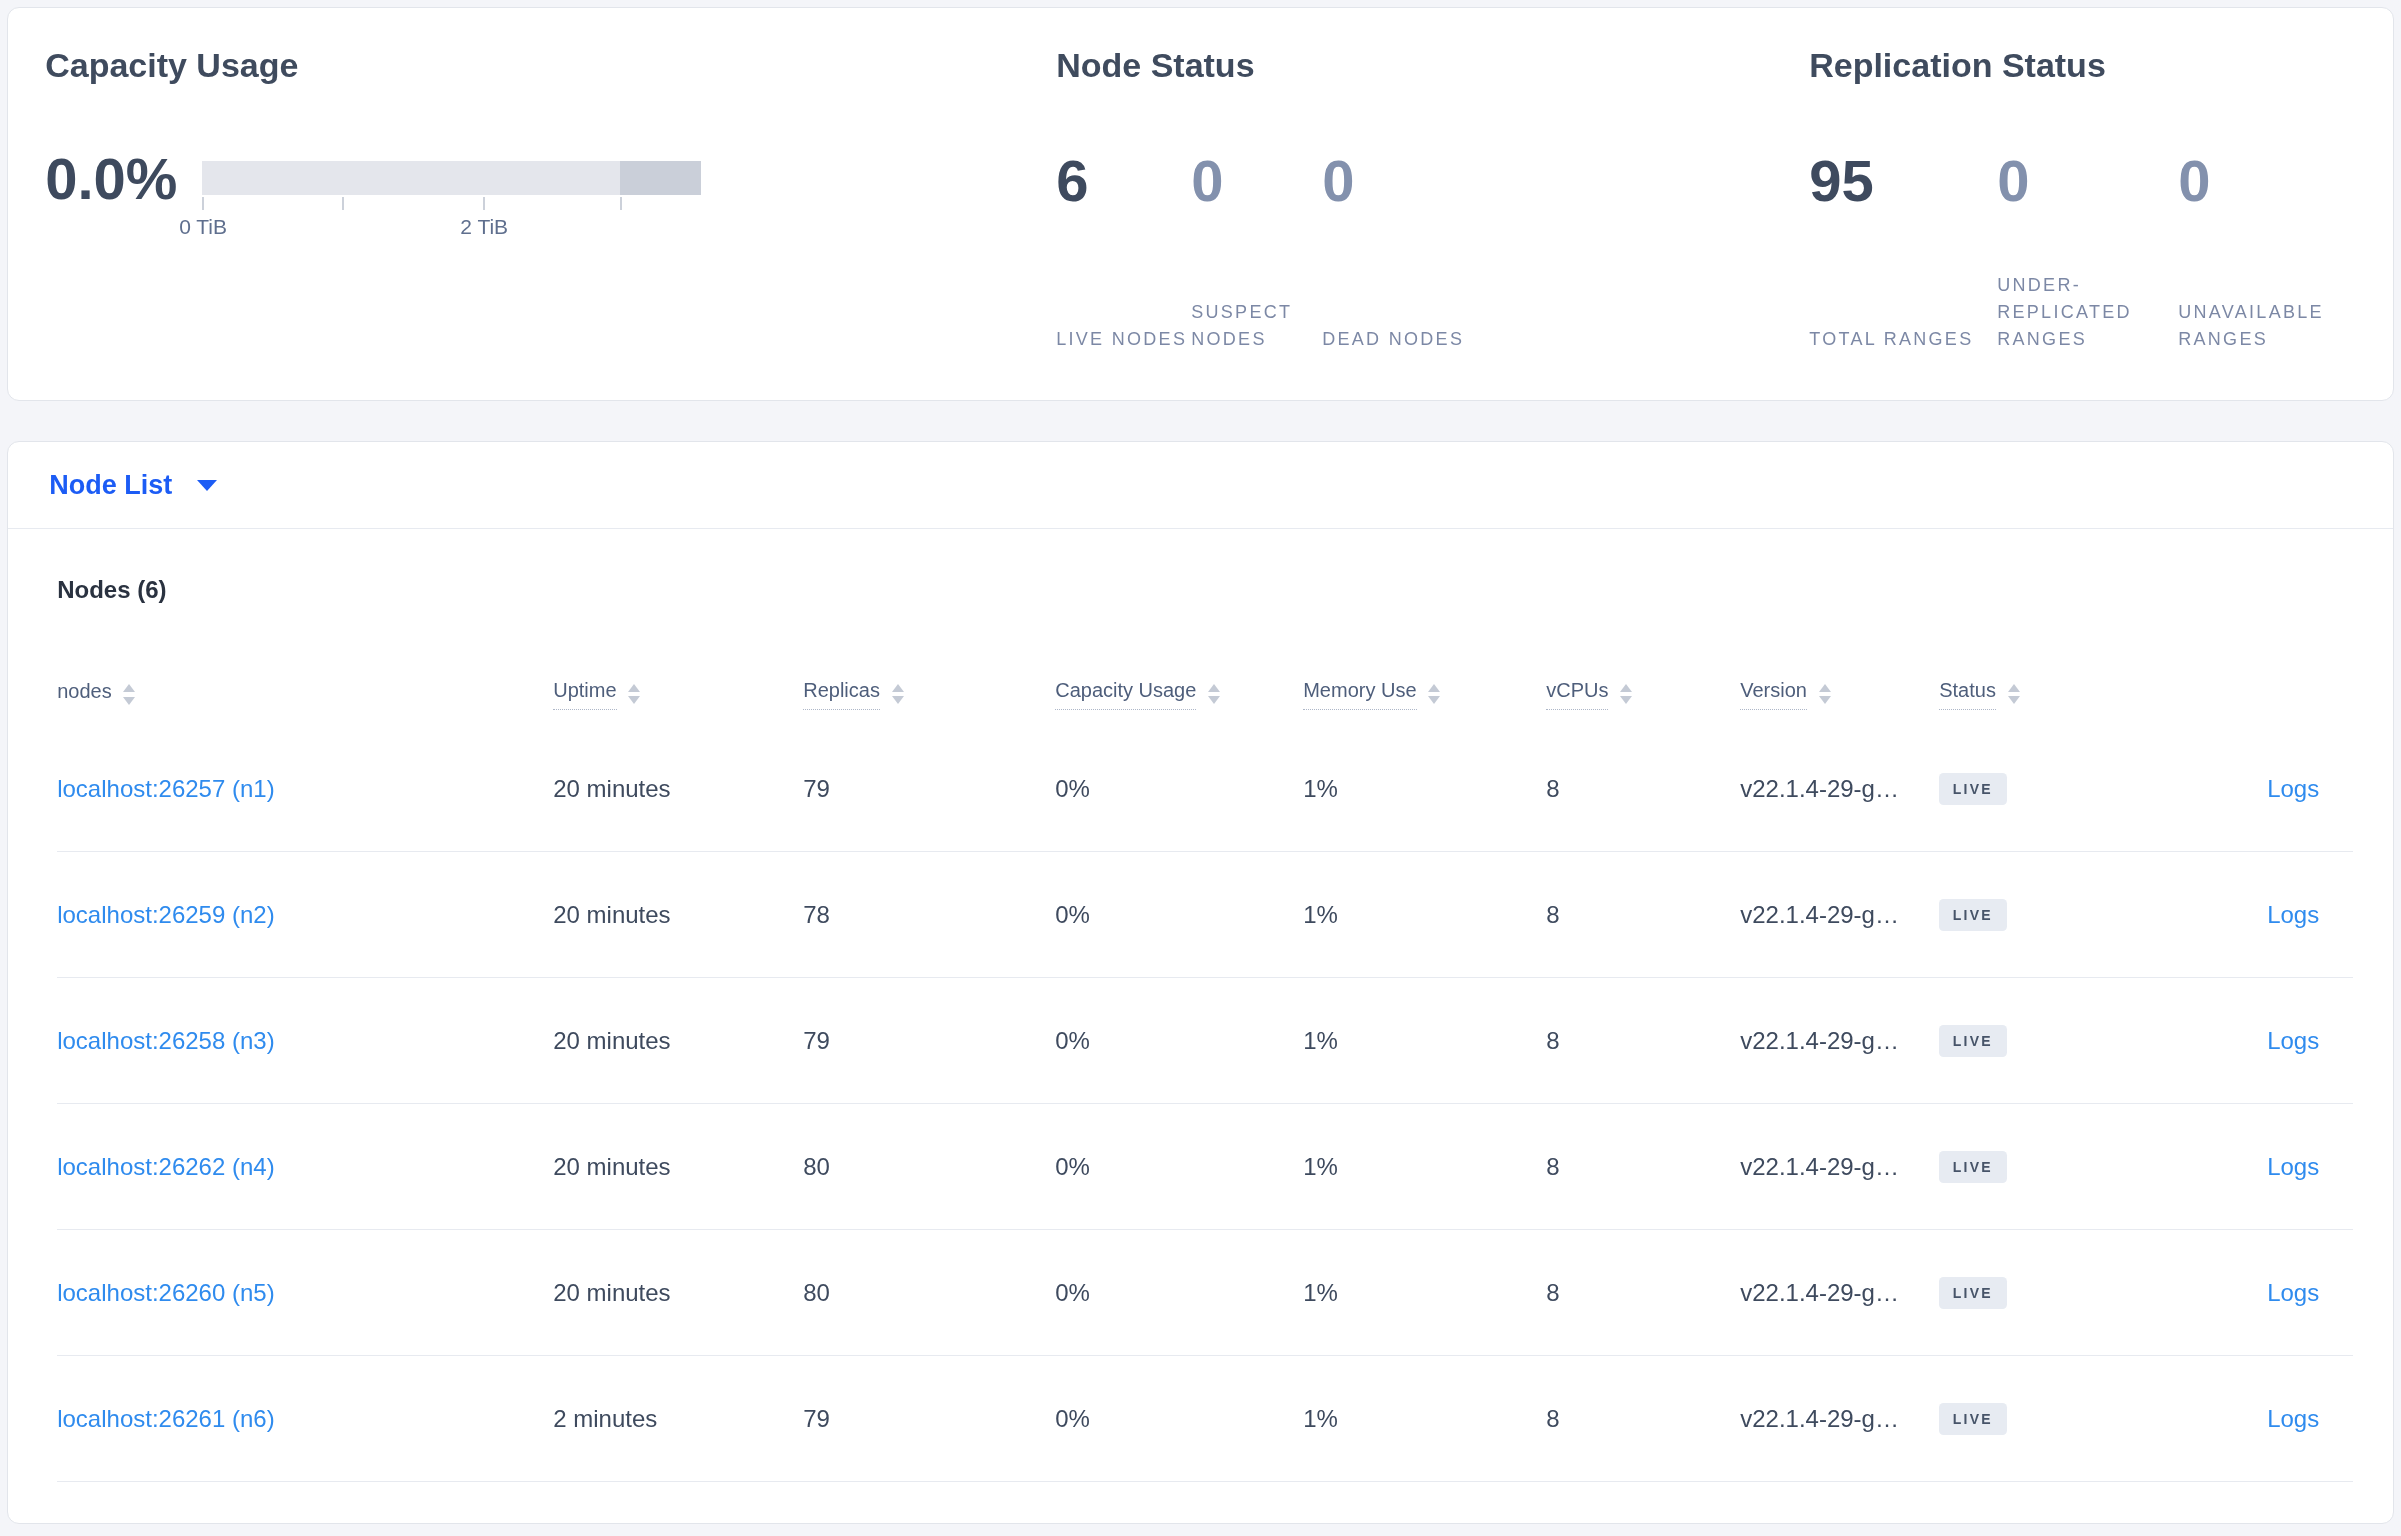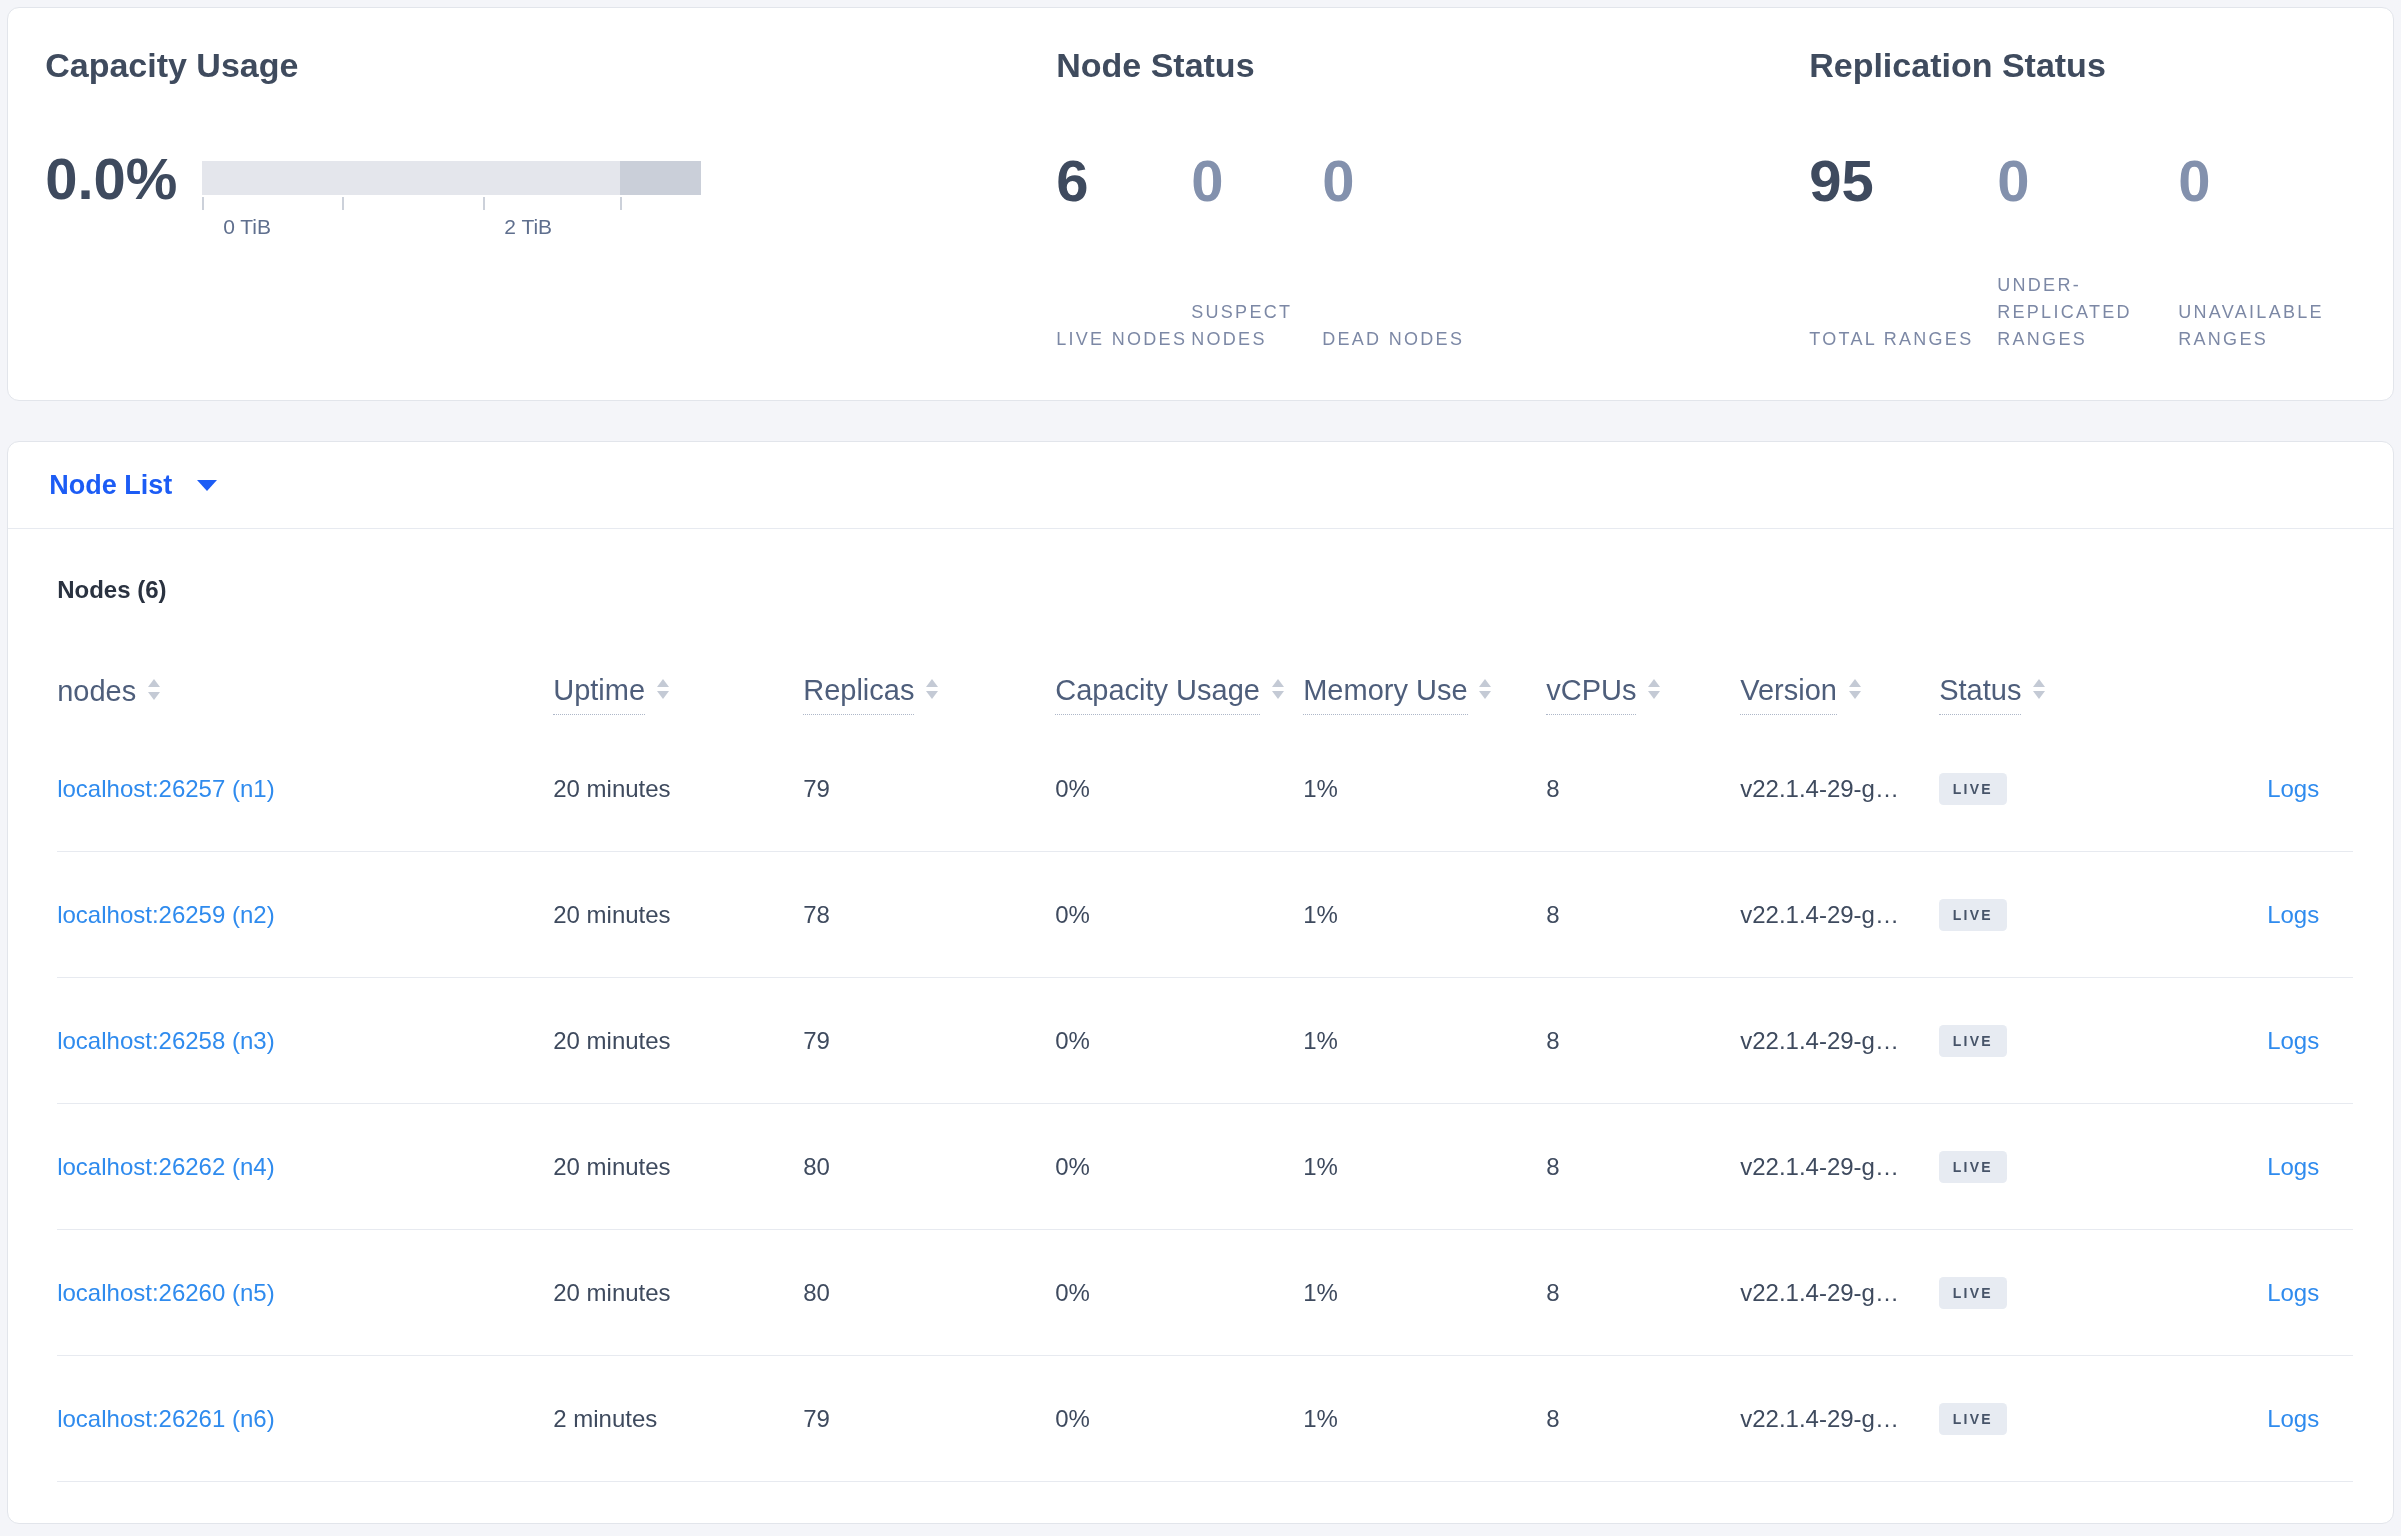--- a/index.html
+++ b/index.html
@@ -28,21 +28,21 @@
   .section-title{position:absolute;top:38px;left:0;font-size:34px;font-weight:600;color:#3f4b5e;}
 
   .cap-pct{position:absolute;top:142px;left:0;font-size:58px;font-weight:700;line-height:1;color:var(--text-dark);}
   .cap-chart{position:absolute;top:153px;left:157px;width:499px;}
   .cap-bar{display:flex;height:34px;width:499px;}
   .cap-bar-light{width:418px;background:#e4e6ec;}
   .cap-bar-dark{width:81px;background:#cacfd9;}
   .cap-ticks{position:relative;height:14.4px;margin-top:1.8px;}
   .cap-tick{position:absolute;top:0;width:1.8px;height:12.6px;background:#ccd1da;}
   .cap-tick-labels{position:relative;height:27px;margin-top:3.6px;}
-  .cap-tick-label{position:absolute;transform:translateX(-50%);font-size:21px;color:#5f6f8e;white-space:nowrap;margin-left:44px;}
+  .cap-tick-label{position:absolute;transform:translateX(-50%);font-size:21px;color:#5f6f8e;white-space:nowrap;}
   .cap-stats{position:absolute;top:303px;left:0;display:flex;align-items:baseline;white-space:nowrap;}
   .stat-caption{font-size:18px;letter-spacing:2.7px;color:var(--text-muted);}
   .stat-value{font-size:36px;font-weight:600;color:var(--text-dark);}
   .cap-stats .stat-value{margin-left:41px;}
   .cap-stats .stat-caption + .stat-value + .stat-caption{margin-left:27px;}
 
   .stats-block{position:absolute;top:144px;left:0;bottom:47px;display:flex;}
   .stat-col{display:flex;flex-direction:column;justify-content:space-between;}
   .sec-nodes .stat-col:nth-child(1){width:135px;}
   .sec-nodes .stat-col:nth-child(2){width:131px;}
@@ -57,21 +57,21 @@
   .nodelist-link{display:inline-flex;align-items:center;cursor:pointer;color:var(--accent-blue);
     font-size:27px;font-weight:600;text-align:center;}
   .caret-down{width:0;height:0;margin-left:25px;border-left:10px solid transparent;
     border-right:10px solid transparent;border-top:11.7px solid var(--accent-blue);}
 
   
   .table-wrap{padding:0 40px 0 49px;}
   .table-title{margin-top:47px;font-size:24px;font-weight:600;color:#2a3240;}
   .tgrid{display:grid;grid-template-columns:496px 250px 252px 248px 243px 194px 199px 225px 1fr;align-items:center;}
   .thead{margin-top:59px;height:63px;}
-  .th{font-size:29px;color:#4e5e7b;display:flex;align-items:flex-start;white-space:nowrap;}
+  .th{font-size:20px;color:#4e5e7b;display:flex;align-items:flex-start;white-space:nowrap;}
   .th-label{padding-bottom:6.3px;}
   .th-label.dotted{border-bottom:1.8px dotted #aeb7c8;}
   .sort-icon{display:inline-flex;flex-direction:column;gap:4.5px;margin-left:11.7px;margin-top:4.5px;}
   .sort-icon i{width:0;height:0;border-left:6.3px solid transparent;border-right:6.3px solid transparent;}
   .sort-icon .up{border-bottom:8px solid #c4cad5;}
   .sort-icon .down{border-top:8px solid #c4cad5;}
   .trow{height:126px;border-bottom:0.9px solid var(--divider);}
   .td{font-size:24px;color:var(--text-dark);white-space:nowrap;overflow:hidden;}
   .td a{color:var(--link-blue);text-decoration:none;cursor:pointer;}
   .td-logs{text-align:right;padding-right:34px;}

